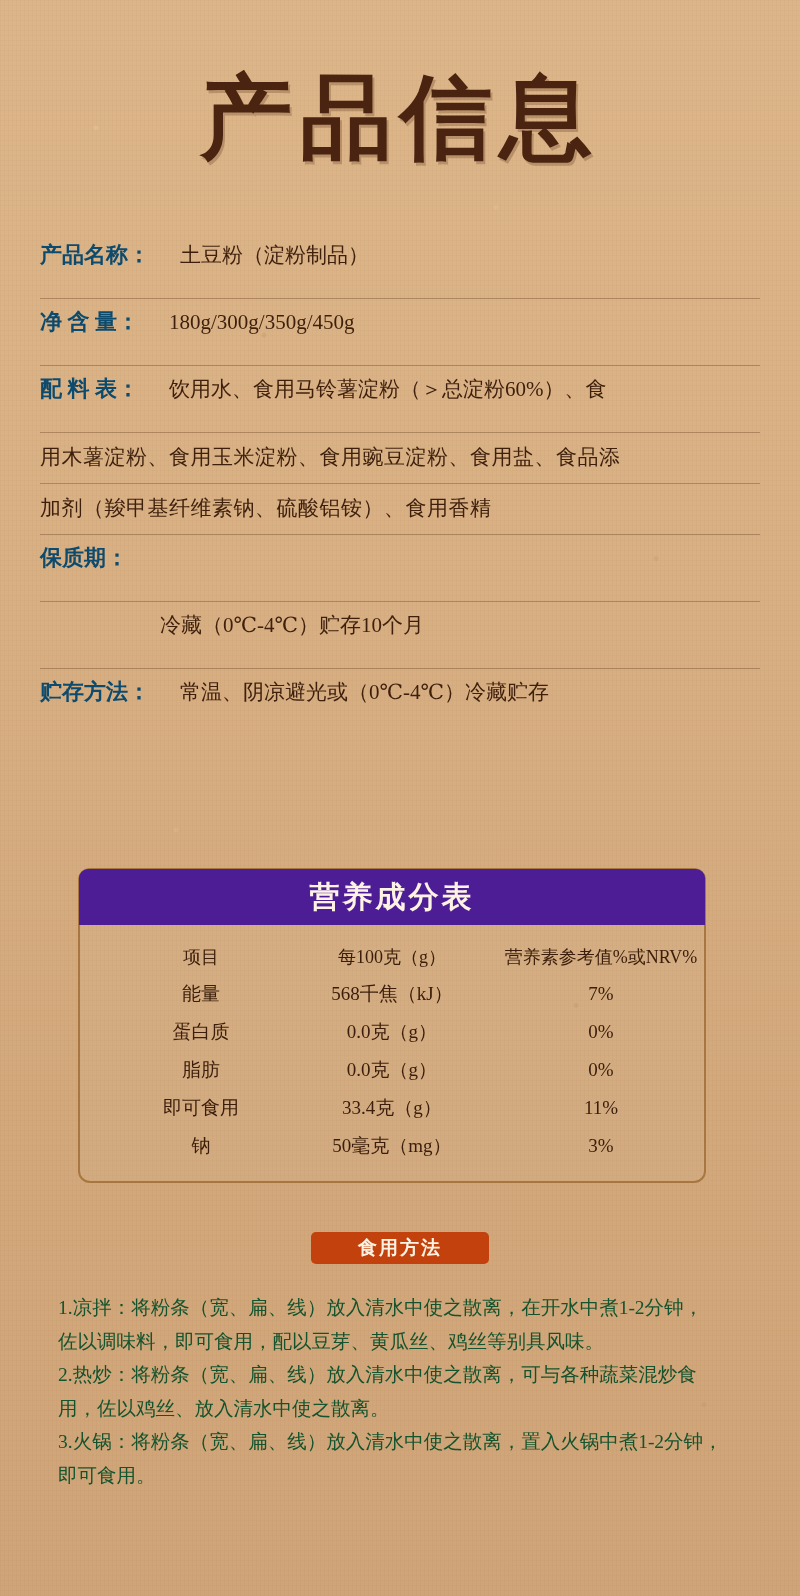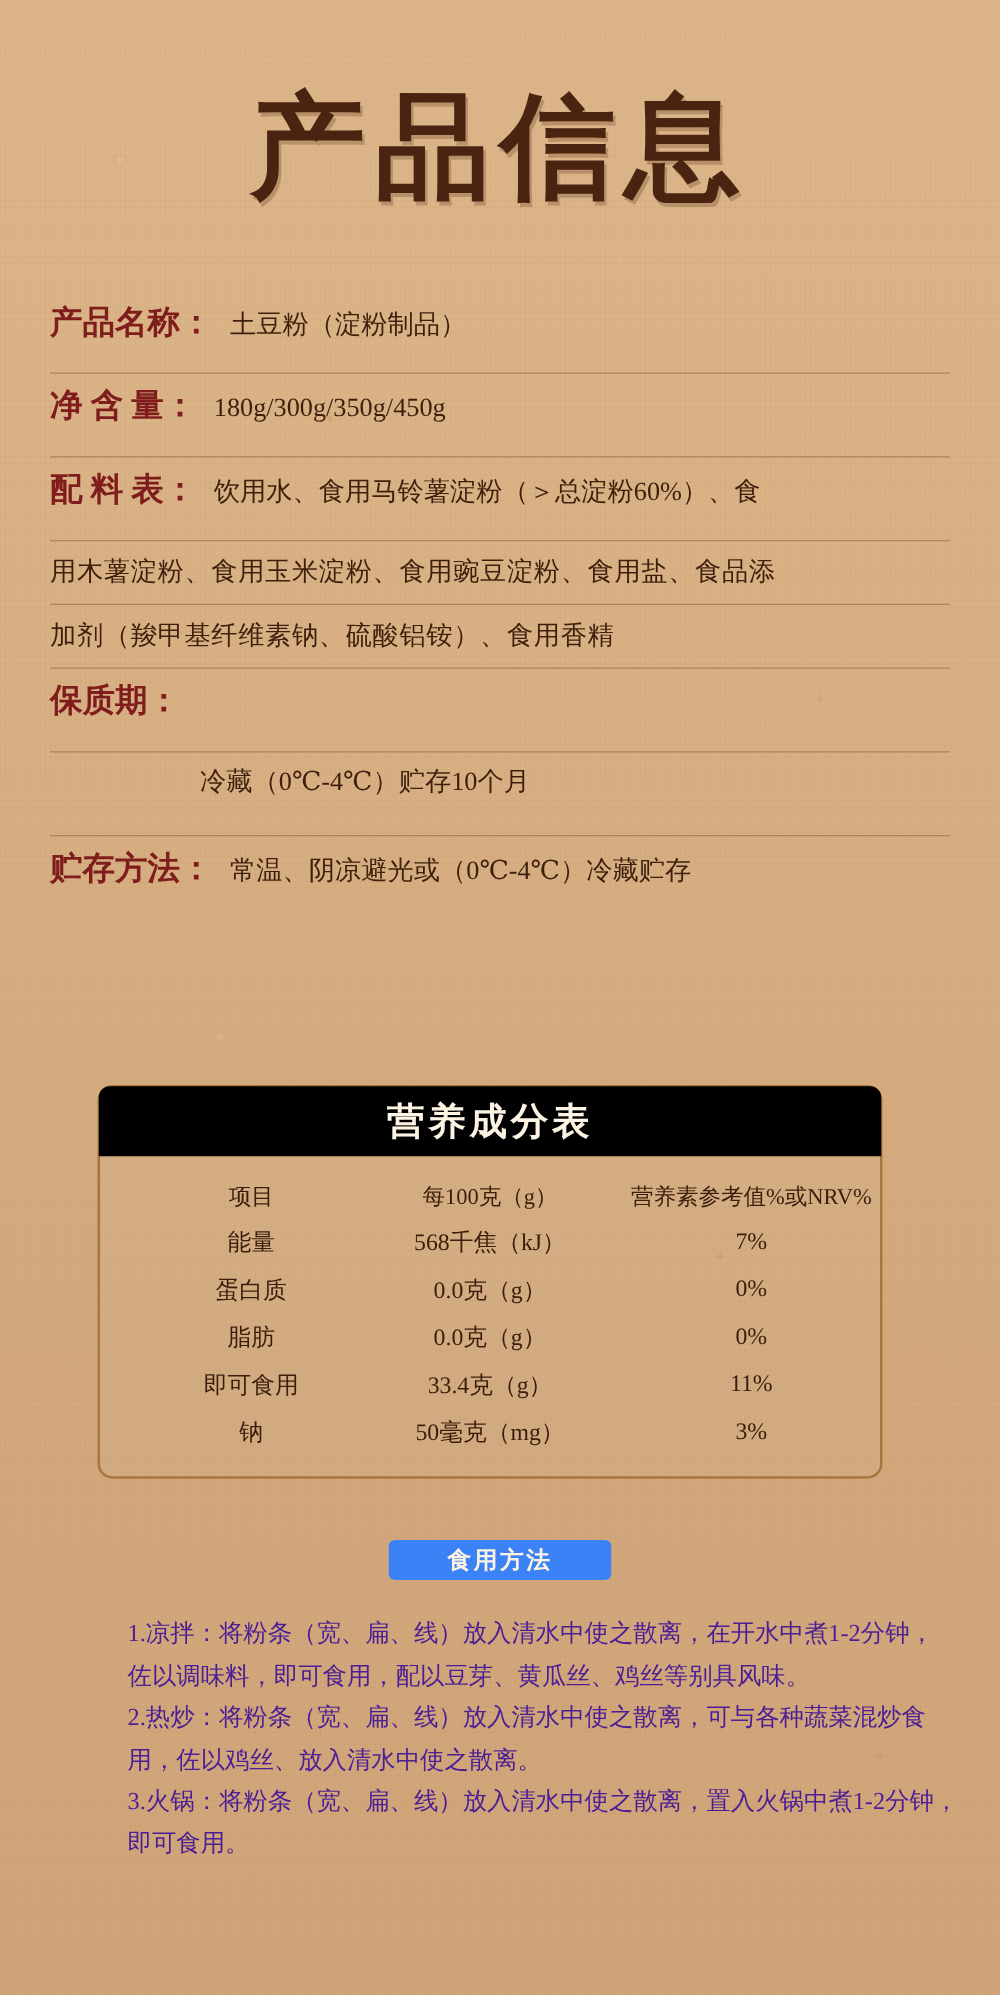--- a/index.html
+++ b/index.html
@@ -69,24 +69,24 @@
     min-height: 46px;
     padding: 8px 0 12px 0;
     border-bottom: 1px solid rgba(90,55,25,0.35);
     display: flex;
     align-items: baseline;
     color: #3d1f0c;
   }
   .info-row.noline { border-bottom: none; }
   .lbl {
     font-weight: 700;
-    font-size: 26px;
+    font-size: 22px;
     white-space: nowrap;
-    margin-right: 14px;
-    color: #7f1d1d;
+    margin-right: 30px;
+    color: #0c4a6e;
   }
   .val {
     font-size: 21px;
     color: #3d1f0c;
     line-height: 1.5;
   }
   .val.indent { padding-left: 120px; }
   .cont-line {
     font-size: 21px;
     color: #3d1f0c;
@@ -100,21 +100,21 @@
   .nutri-panel {
     position: absolute;
     left: 78px;
     top: 868px;
     width: 624px;
     border: 2px solid #a8773f;
     border-radius: 12px;
     background: rgba(255,255,255,0.04);
   }
   .nutri-header {
-    background: #000000;
+    background: #4c1d95;
     border-radius: 9px 9px 0 0;
     height: 56px;
     margin: -1px -1px 0 -1px;
     display: flex;
     align-items: center;
     justify-content: center;
   }
   .nutri-header span {
     color: #fdf3e3;
     font-family: "DejaVu Sans", "Liberation Sans", sans-serif;
@@ -138,44 +138,43 @@
   table.nutri td.c2 { width: 33%; }
   table.nutri tr.head td { font-size: 18px; }
 
   
   .usage-badge {
     position: absolute;
     left: 311px;
     top: 1232px;
     width: 178px;
     height: 32px;
-    background: #3b82f6;
+    background: #c2410c;
     border-radius: 5px;
     display: flex;
     align-items: center;
     justify-content: center;
   }
   .usage-badge span {
     color: #fdf3e3;
     font-family: "DejaVu Sans", "Liberation Sans", sans-serif;
     font-size: 19px;
     font-weight: 700;
     letter-spacing: 2px;
   }
 
   
   .usage-text {
     position: absolute;
     left: 58px;
     top: 1292px;
     width: 690px;
-    color: #4c1d95;
+    color: #14532d;
     font-size: 19.5px;
     line-height: 1.62;
-    margin-left: 44px;
   }
   .usage-text p { margin: 0 0 2px 0; }
 </style>
 </head>
 <body>
 
 <div class="page"></div>
 <div class="grain"></div>
 
 <div class="content">

